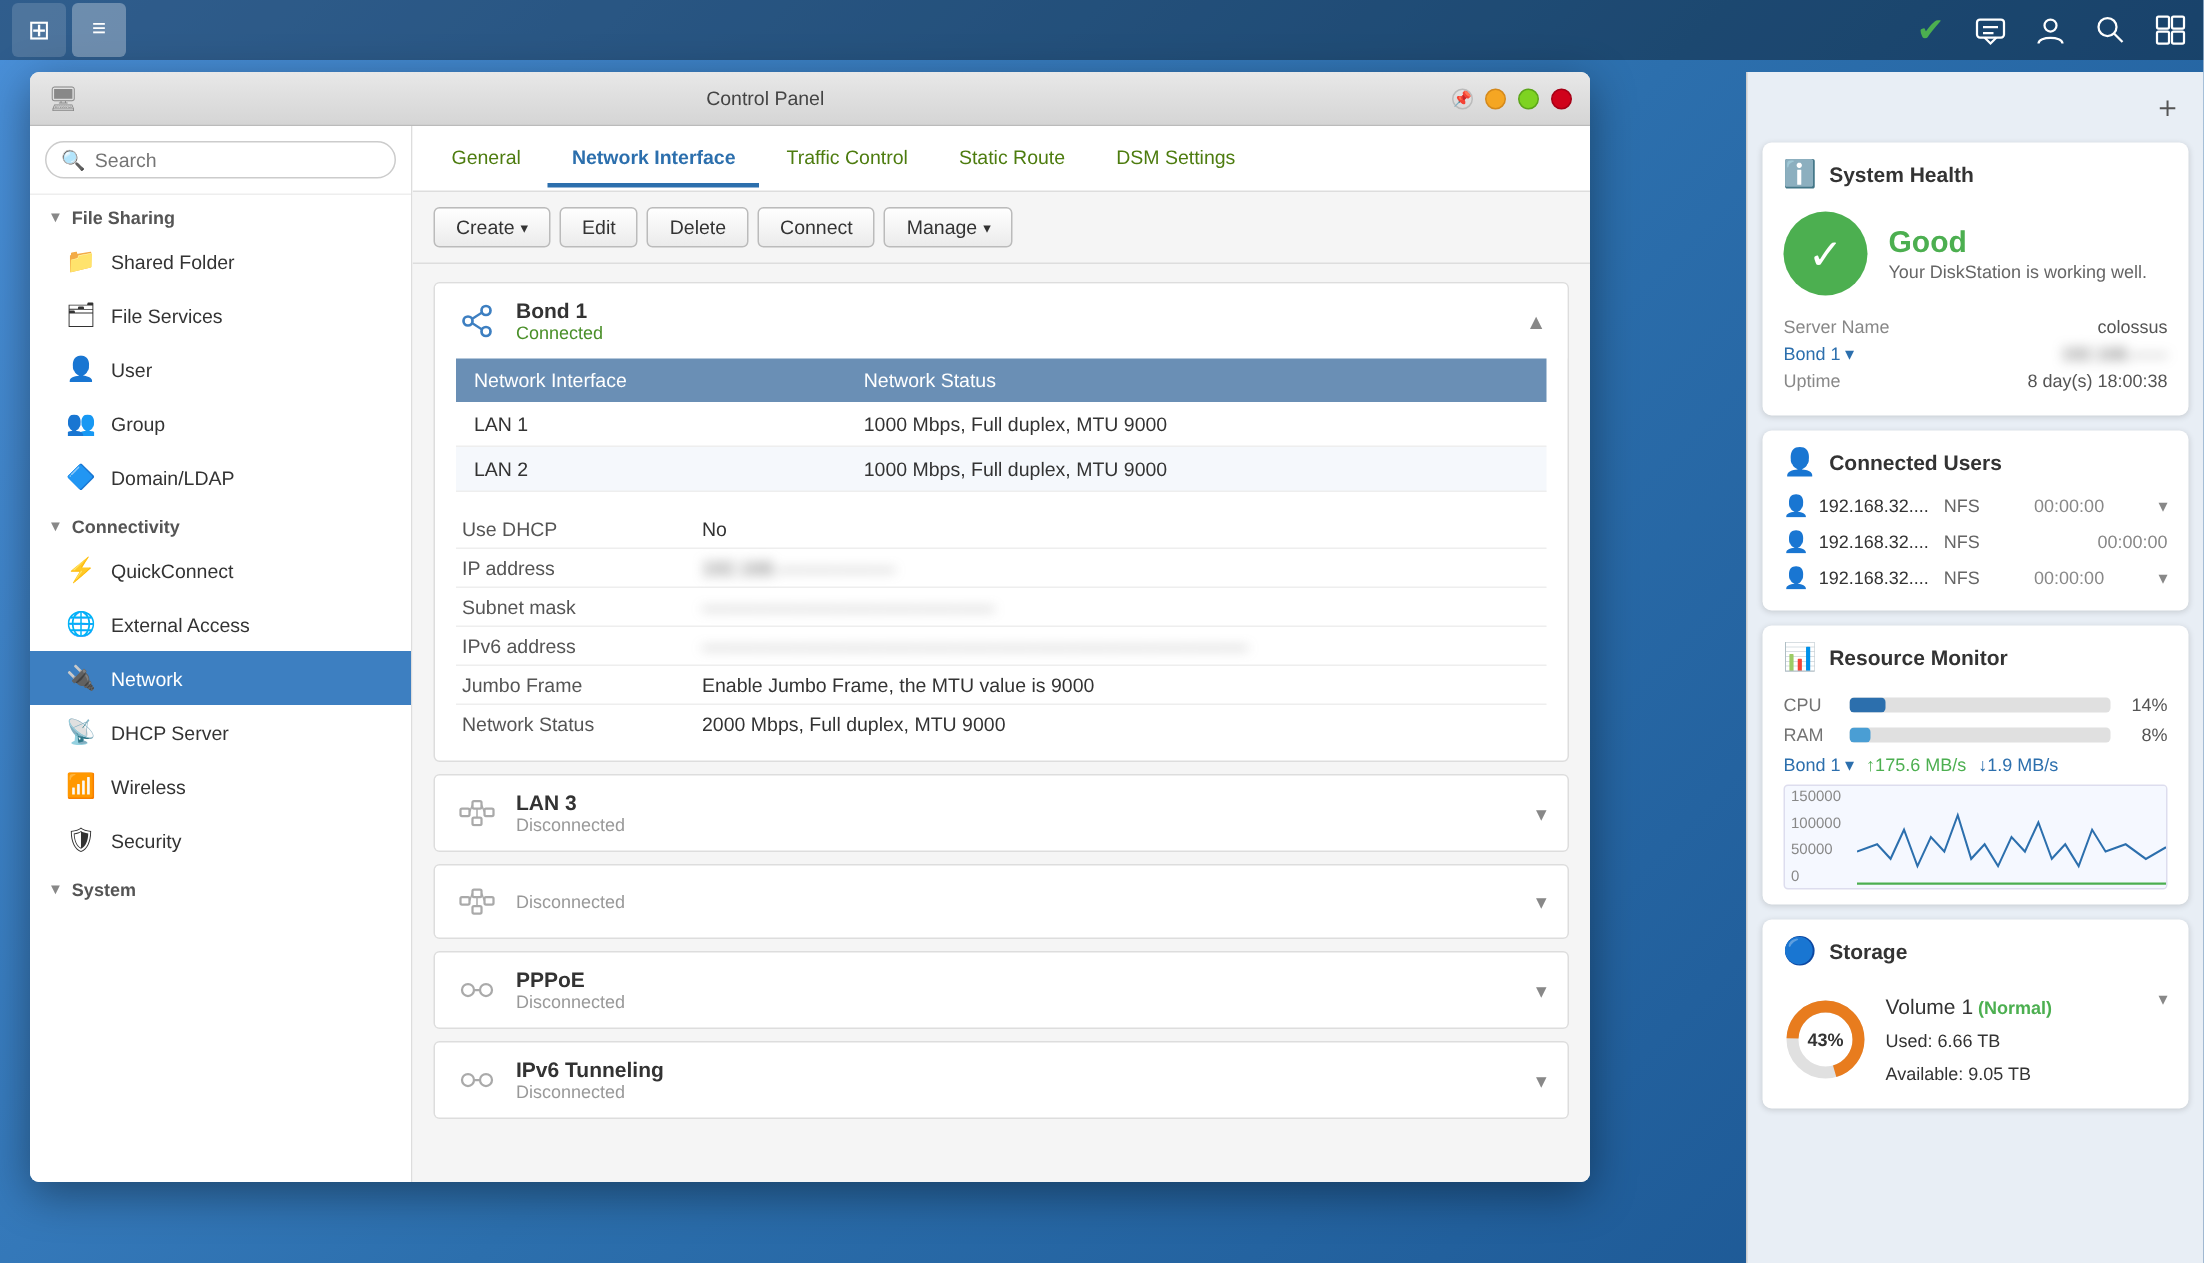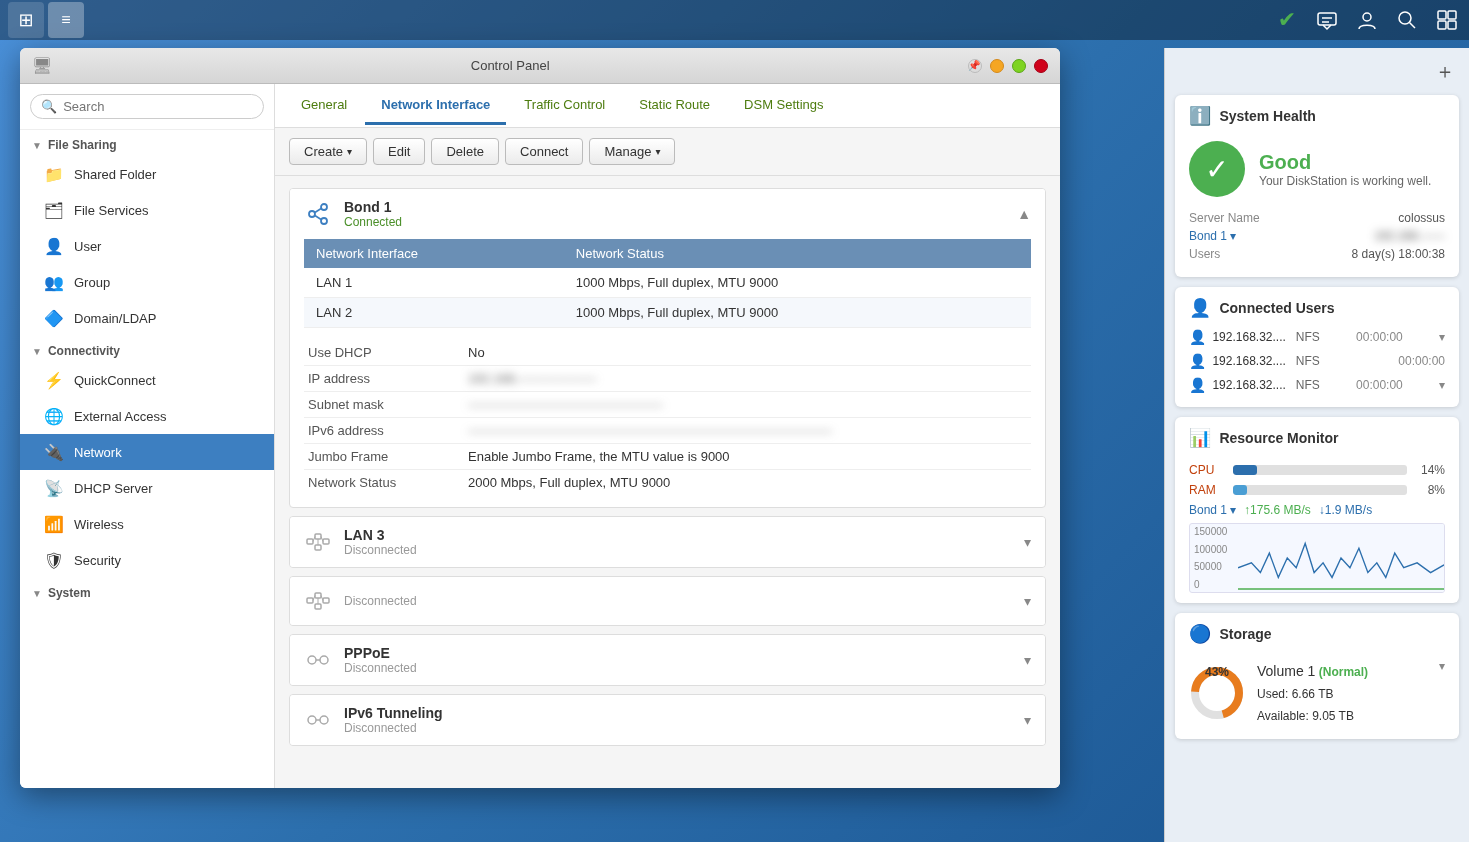--- a/index.html
+++ b/index.html
@@ -390,21 +390,21 @@
     .user-time { color: #888; }
     .expand-arrow { color: #888; font-size: 12px; cursor: pointer; }
 
     
     .resource-body { padding: 8px 14px 10px; }
     .resource-row {
       display: flex; align-items: center;
       margin-bottom: 6px; gap: 8px;
       font-size: 12px;
     }
-    .resource-label { width: 36px; color: #c2410c; flex-shrink: 0; }
+    .resource-label { width: 36px; color: #737373; flex-shrink: 0; }
     .resource-bar-bg {
       flex: 1; height: 10px;
       background: #e0e0e0; border-radius: 3px;
       overflow: hidden;
     }
     .resource-bar {
       height: 100%; border-radius: 3px;
       background: #2c6fad;
     }
     .resource-pct { width: 30px; text-align: right; color: #555; font-size: 12px; }
@@ -442,21 +442,21 @@
       display: flex; align-items: center; gap: 12px;
     }
     .donut-container {
       position: relative;
       width: 56px; height: 56px;
       flex-shrink: 0;
     }
     .donut-label {
       position: absolute;
       inset: 0;
-      display: flex; align-items: flex-start; justify-content: center;
+      display: flex; align-items: center; justify-content: center;
       font-size: 12px; font-weight: 600; color: #333;
     }
     .storage-info { font-size: 12px; color: #333; line-height: 1.8; }
     .volume-name { font-size: 14px; font-weight: 400; }
     .volume-status { color: #4caf50; font-weight: 600; }
     .storage-expand { color: #888; font-size: 12px; cursor: pointer; margin-left: auto; align-self: flex-start; }
   </style>
 </head>
 <body>
 
@@ -776,21 +776,21 @@
         <span class="label">Server Name</span>
         <span>colossus</span>
       </div>
       <div class="health-row">
         <span class="bond-select">
           <span>Bond 1</span> ▾
         </span>
         <span class="ip-blurred">192.168.——</span>
       </div>
       <div class="health-row">
-        <span class="label">Users</span>
+        <span class="label">Uptime</span>
         <span>8 day(s) 18:00:38</span>
       </div>
     </div>
   </div>
 
   <div class="widget">
     <div class="widget-header">
       <span class="widget-icon">👤</span>
       <span class="widget-title">Connected Users</span>
     </div>

